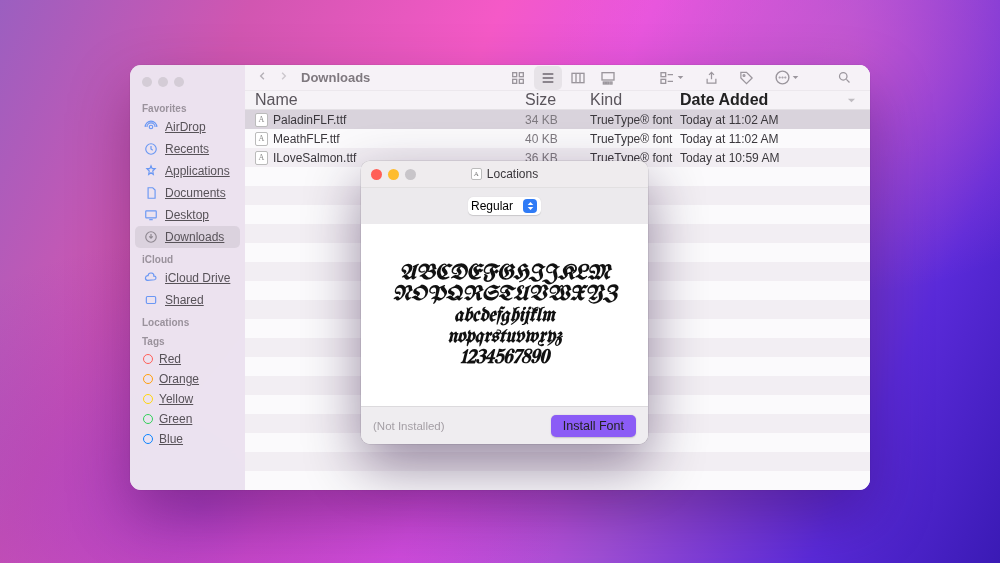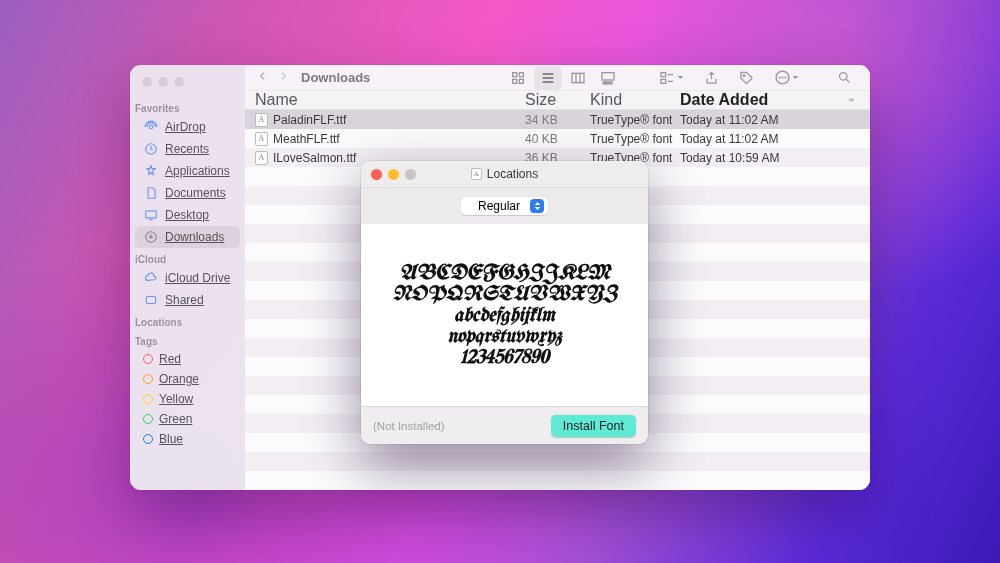--- a/index.html
+++ b/index.html
@@ -27,21 +27,21 @@
       backdrop-filter: blur(20px);
     }
     .sidebar {
       width: 115px; flex: 0 0 115px;
       background: rgba(232,225,236,0.65);
       padding: 8px 0;
       overflow: hidden;
     }
     .traffic { display: flex; gap: 6px; padding: 4px 12px 10px; }
     .traffic span { width: 10px; height: 10px; border-radius: 50%; background: #d4ccd6; }
-    .sb-section { font-size: 10px; color: #9a929c; font-weight: 600; padding: 6px 5px 2px; }
+    .sb-section { font-size: 10px; color: #9a929c; font-weight: 600; padding: 6px 12px 2px; }
     .sb-item { display: flex; align-items: center; gap: 6px; padding: 3px 8px; margin: 0 5px; border-radius: 5px; font-size: 12px; color: #575258; text-decoration: underline; }
     .sb-item.selected { background: rgba(0,0,0,0.07); }
     .sb-item .sb-icon { width: 16px; height: 16px; display:flex; align-items:center; justify-content:center; opacity:0.7; }
     .sb-tag-dot { width: 10px; height: 10px; border-radius: 50%; border: 1.5px solid; }
 
     .main { flex: 1; display: flex; flex-direction: column; background: #fbfafc; }
     .toolbar { height: 40px; display: flex; align-items: center; padding: 0 12px; gap: 8px; background: rgba(244,240,246,0.85); border-bottom: 0.5px solid rgba(0,0,0,0.04);}
     .tb-nav { display: flex; gap: 10px; color: #b4b0b6; }
     .tb-title { font-weight: 600; color: #7f797f; margin-left: 4px; flex: 0 0 auto; }
     .tb-spacer { flex: 1; }
@@ -76,30 +76,30 @@
       display: flex; flex-direction: column; overflow:hidden;
     }
     .pw-titlebar { height: 27px; background: #efecee; display:flex; align-items:center; position:relative; border-bottom: 0.5px solid rgba(0,0,0,0.05);}
     .pw-traffic { position:absolute; left:10px; top:8px; display:flex; gap:6px; }
     .pw-traffic .red{width:11px;height:11px;border-radius:50%;background:#ff5f57;}
     .pw-traffic .yel{width:11px;height:11px;border-radius:50%;background:#febc2e;}
     .pw-traffic .gre{width:11px;height:11px;border-radius:50%;background:#c8c5c9;}
     .pw-title { margin:0 auto; font-size:12px; color:#3a373b; font-weight:500; display:flex; align-items:center; gap:5px;}
     .pw-title .file-icon{width:12px;height:13px;}
     .pw-dropdown-row { height: 36px; display:flex; align-items:center; justify-content:center; background:#eceaed; }
-    .pw-dropdown { background:#fff; border-radius:5px; padding: 2px 4px 2px 17px; font-size:12px; box-shadow: 0 0.5px 1px rgba(0,0,0,0.15); display:flex; align-items:center; gap:10px;}
+    .pw-dropdown { background:#fff; border-radius:5px; padding: 2px 4px 2px 3px; font-size:12px; box-shadow: 0 0.5px 1px rgba(0,0,0,0.15); display:flex; align-items:center; gap:10px;}
     .pw-dropdown .arrows { width:14px; height:14px; background:#2f7bf6; border-radius:4px; display:flex; flex-direction:column; align-items:center; justify-content:center; }
     .pw-dropdown .arrows svg { display:block;}
     .pw-preview { flex:1; background:#fff; margin: 0; display:flex; flex-direction:column; align-items:center; justify-content:center; gap:0; padding: 8px 4px; font-family: 'UnifrakturMaguntia','Old English Text MT','Chomsky',serif;}
     .pw-preview .line { font-size: 21px; letter-spacing: 0px; font-weight: 700; font-style: italic; color:#111; white-space:nowrap;}
     .pw-preview .lower { font-size:20px; }
     .pw-preview .nums { font-size:20px; }
     .pw-footer { height: 38px; background:#efedf0; border-top:0.5px solid rgba(0,0,0,0.08); display:flex; align-items:center; padding: 16px 12px; justify-content:space-between;}
     .pw-footer .notinst { font-size:11.5px; color:#a49fa5; }
-    .pw-footer .install-btn { background:#5eead4; border-radius:5px; padding:4px 12px; font-size:12.5px; color:#222; box-shadow:0 0.5px 1.5px rgba(0,0,0,0.18); border:none; cursor:pointer;}
+    .pw-footer .install-btn { background:#8b5cf6; border-radius:5px; padding:4px 12px; font-size:12.5px; color:#222; box-shadow:0 0.5px 1.5px rgba(0,0,0,0.18); border:none; cursor:pointer;}
   </style>
 </head>
 <body>
 
 <div class="wallpaper-shape"></div>
 
 <div class="finder-window">
   <div class="sidebar">
     <div class="traffic">
       <span></span>

